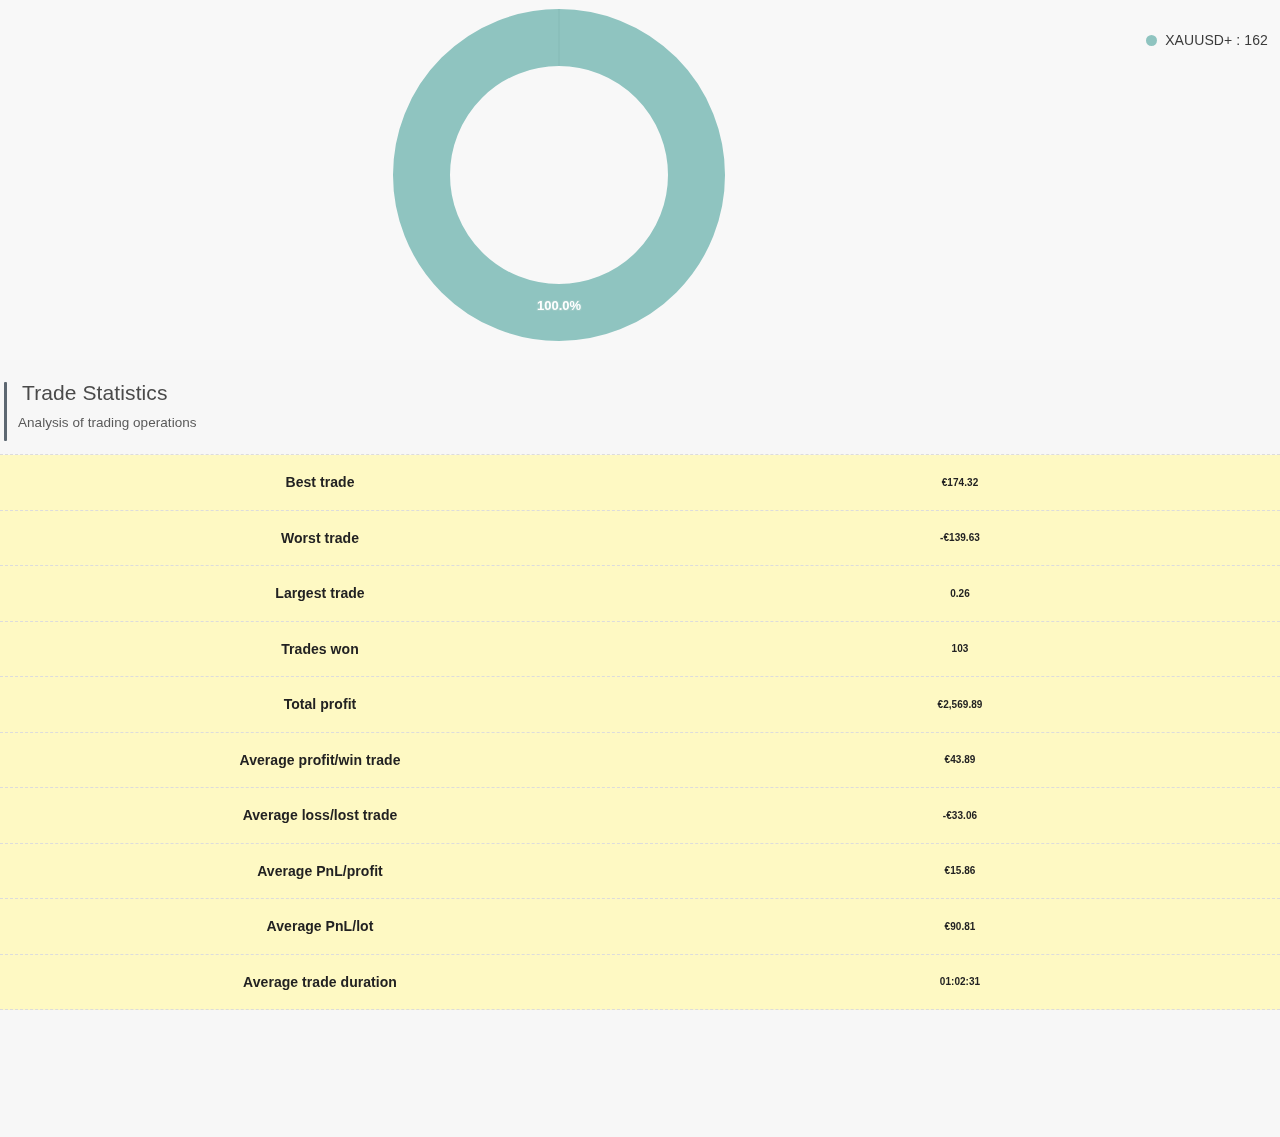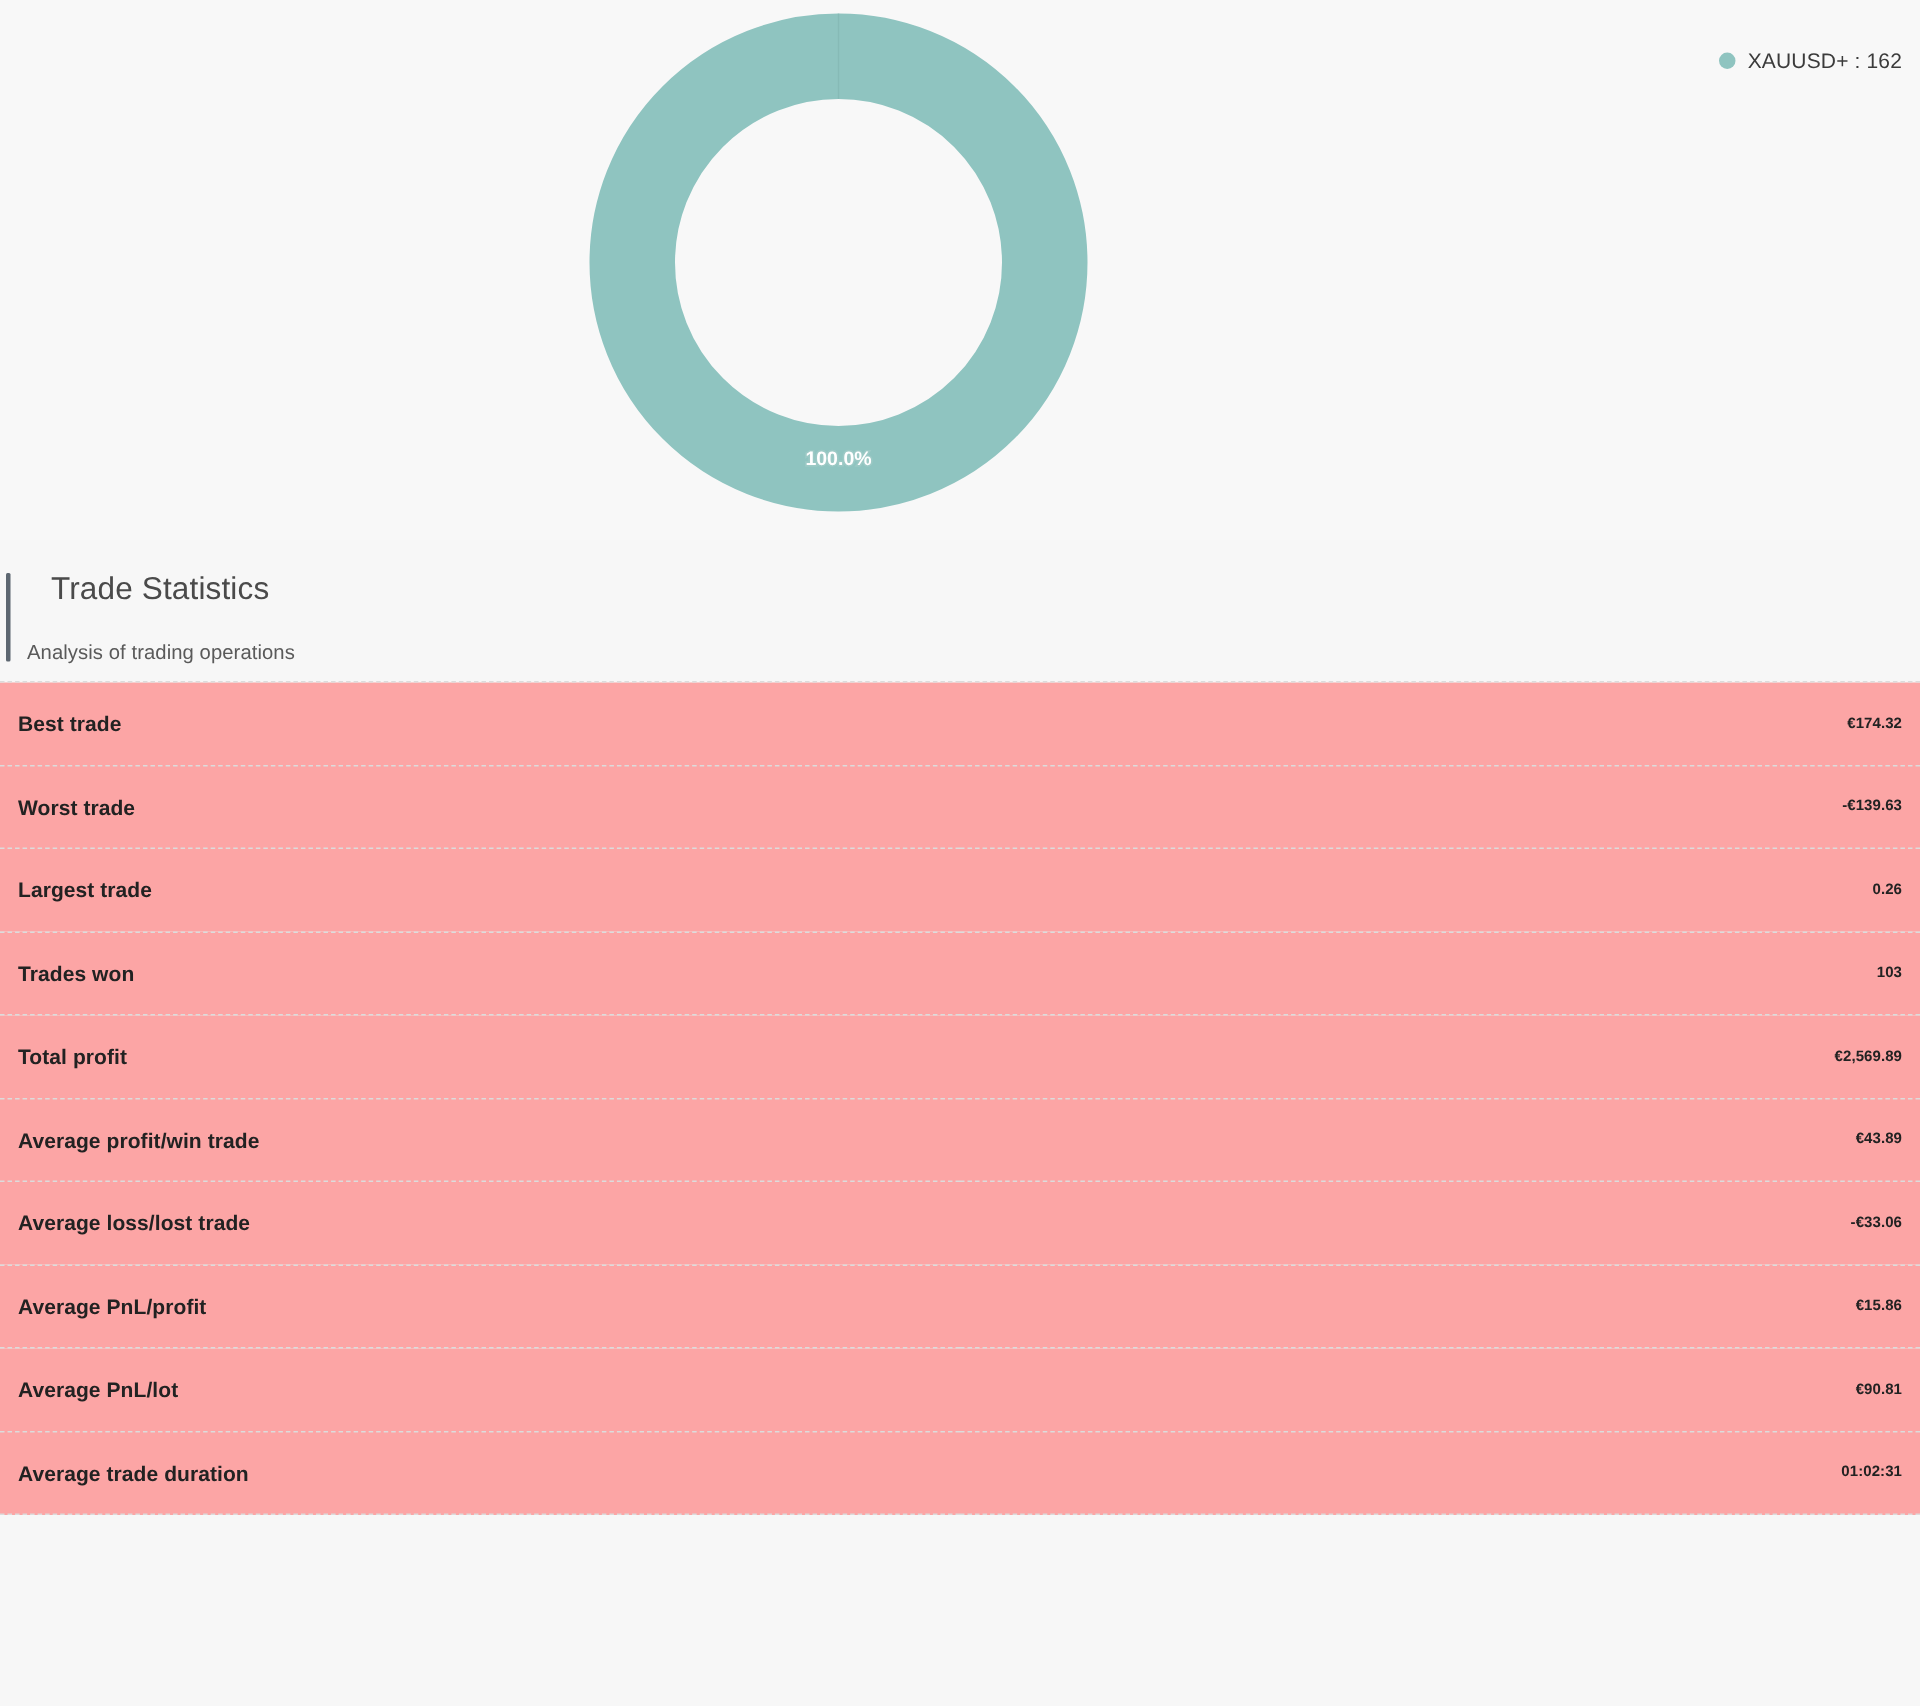--- a/index.html
+++ b/index.html
@@ -78,21 +78,21 @@
   .section-accent {
     position: absolute;
     left: 4px;
     top: 4px;
     width: 3px;
     height: 59px;
     background: #5d6771;
     border-radius: 1px;
   }
   .section-title {
-    margin: 16px;
+    margin: 4px;
     padding-top: 0px;
     font-size: 21px;
     font-weight: 400;
     color: #4a4a4a;
     letter-spacing: 0.1px;
     line-height: 30px;
   }
   .section-subtitle {
     margin: 0;
     font-size: 13.5px;
@@ -109,21 +109,22 @@
     table-layout: fixed;
     margin-top: 4px;
   }
   .stats-table tr {
     height: 55.5px;
   }
   .stats-table td {
     border-top: 1px dashed #dcdcdc;
     padding: 0 12px;
     vertical-align: middle;
-    background: #fca5a5;
+    background: #fef9c3;
+    text-align: center;
   }
   .stats-table tr:last-child td {
     border-bottom: 1px dashed #dcdcdc;
   }
   .cell-label {
     text-align: left;
     font-size: 14px;
     font-weight: 600;
     color: #222222;
     letter-spacing: 0.05px;

